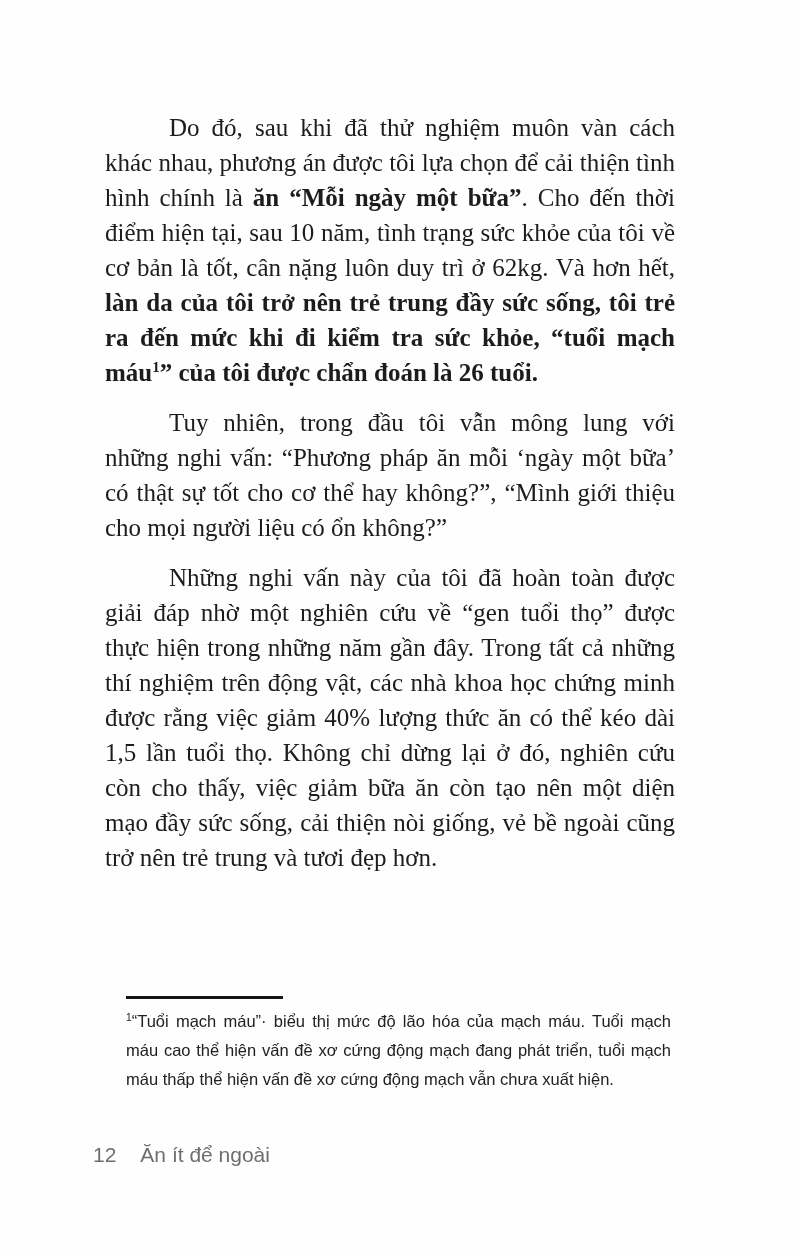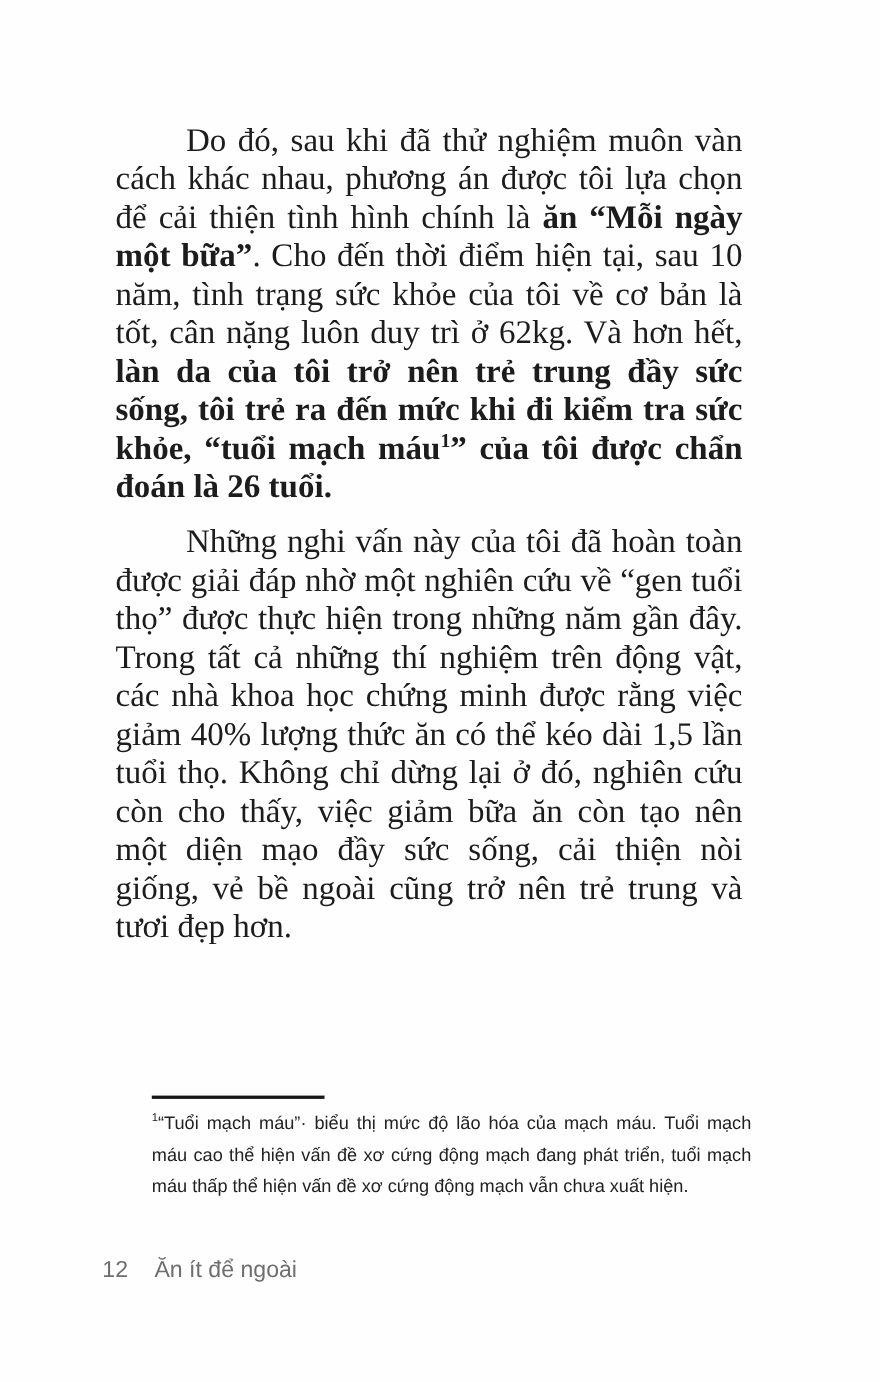--- a/index.html
+++ b/index.html
@@ -17,40 +17,40 @@
     position: absolute;
     inset: 0;
     background: #fefefe;
   }
   .page-body {
     position: absolute;
     left: 105px;
     top: 110px;
     width: 570px;
     font-family: "Liberation Serif", "DejaVu Serif", serif;
-    font-size: 30px;
+    font-size: 25px;
     line-height: 35px;
     color: #1c1c1c;
     text-align: justify;
   }
   .page-body p {
     margin: 0 0 15px 0;
     text-indent: 64px;
   }
   .page-body b {
     font-weight: bold;
   }
   sup.fn-ref {
     font-size: 60%;
     line-height: 0;
     vertical-align: super;
   }
   .footnote {
     position: absolute;
-    left: 138px;
+    left: 126px;
     top: 996px;
     width: 545px;
     font-family: "Liberation Sans", "DejaVu Sans", sans-serif;
     font-size: 16.5px;
     line-height: 29px;
     color: #212121;
     text-align: justify;
   }
   .footnote-rule {
     width: 157px;
@@ -77,20 +77,21 @@
 </style>
 </head>
 <body>
 
 <div class="scan-page">
 
   <div class="page-body">
 
     <p><span>Do đó, sau khi đã thử nghiệm muôn vàn cách khác nhau, phương án được tôi lựa chọn để cải thiện tình hình chính là </span><b>ăn “Mỗi ngày một bữa”</b><span>. Cho đến thời điểm hiện tại, sau 10 năm, tình trạng sức khỏe của tôi về cơ bản là tốt, cân nặng luôn duy trì ở 62kg. Và hơn hết, </span><b>làn da của tôi trở nên trẻ trung đầy sức sống, tôi trẻ ra đến mức khi đi kiểm tra sức khỏe, “tuổi mạch máu</b><b><sup class="fn-ref">1</sup></b><b>” của tôi được chẩn đoán là 26 tuổi.</b></p>
 
+    <p><span>Tuy nhiên, trong đầu tôi vẫn mông lung với những nghi vấn: “Phương pháp ăn mỗi ‘ngày một bữa’ có thật sự tốt cho cơ thể hay không?”, “Mình giới thiệu cho mọi người liệu có ổn không?”</span></p>
 
     <p><span>Những nghi vấn này của tôi đã hoàn toàn được giải đáp nhờ một nghiên cứu về “gen tuổi thọ” được thực hiện trong những năm gần đây. Trong tất cả những thí nghiệm trên động vật, các nhà khoa học chứng minh được rằng việc giảm 40% lượng thức ăn có thể kéo dài 1,5 lần tuổi thọ. Không chỉ dừng lại ở đó, nghiên cứu còn cho thấy, việc giảm bữa ăn còn tạo nên một diện mạo đầy sức sống, cải thiện nòi giống, vẻ bề ngoài cũng trở nên trẻ trung và tươi đẹp hơn.</span></p>
 
   </div>
 
   <div class="footnote">
     <div class="footnote-rule"></div>
     <div><sup>1</sup><span>“Tuổi mạch máu”· biểu thị mức độ lão hóa của mạch máu. Tuổi mạch máu cao thể hiện vấn đề xơ cứng động mạch đang phát triển, tuổi mạch máu thấp thể hiện vấn đề xơ cứng động mạch vẫn chưa xuất hiện.</span></div>
   </div>
 

